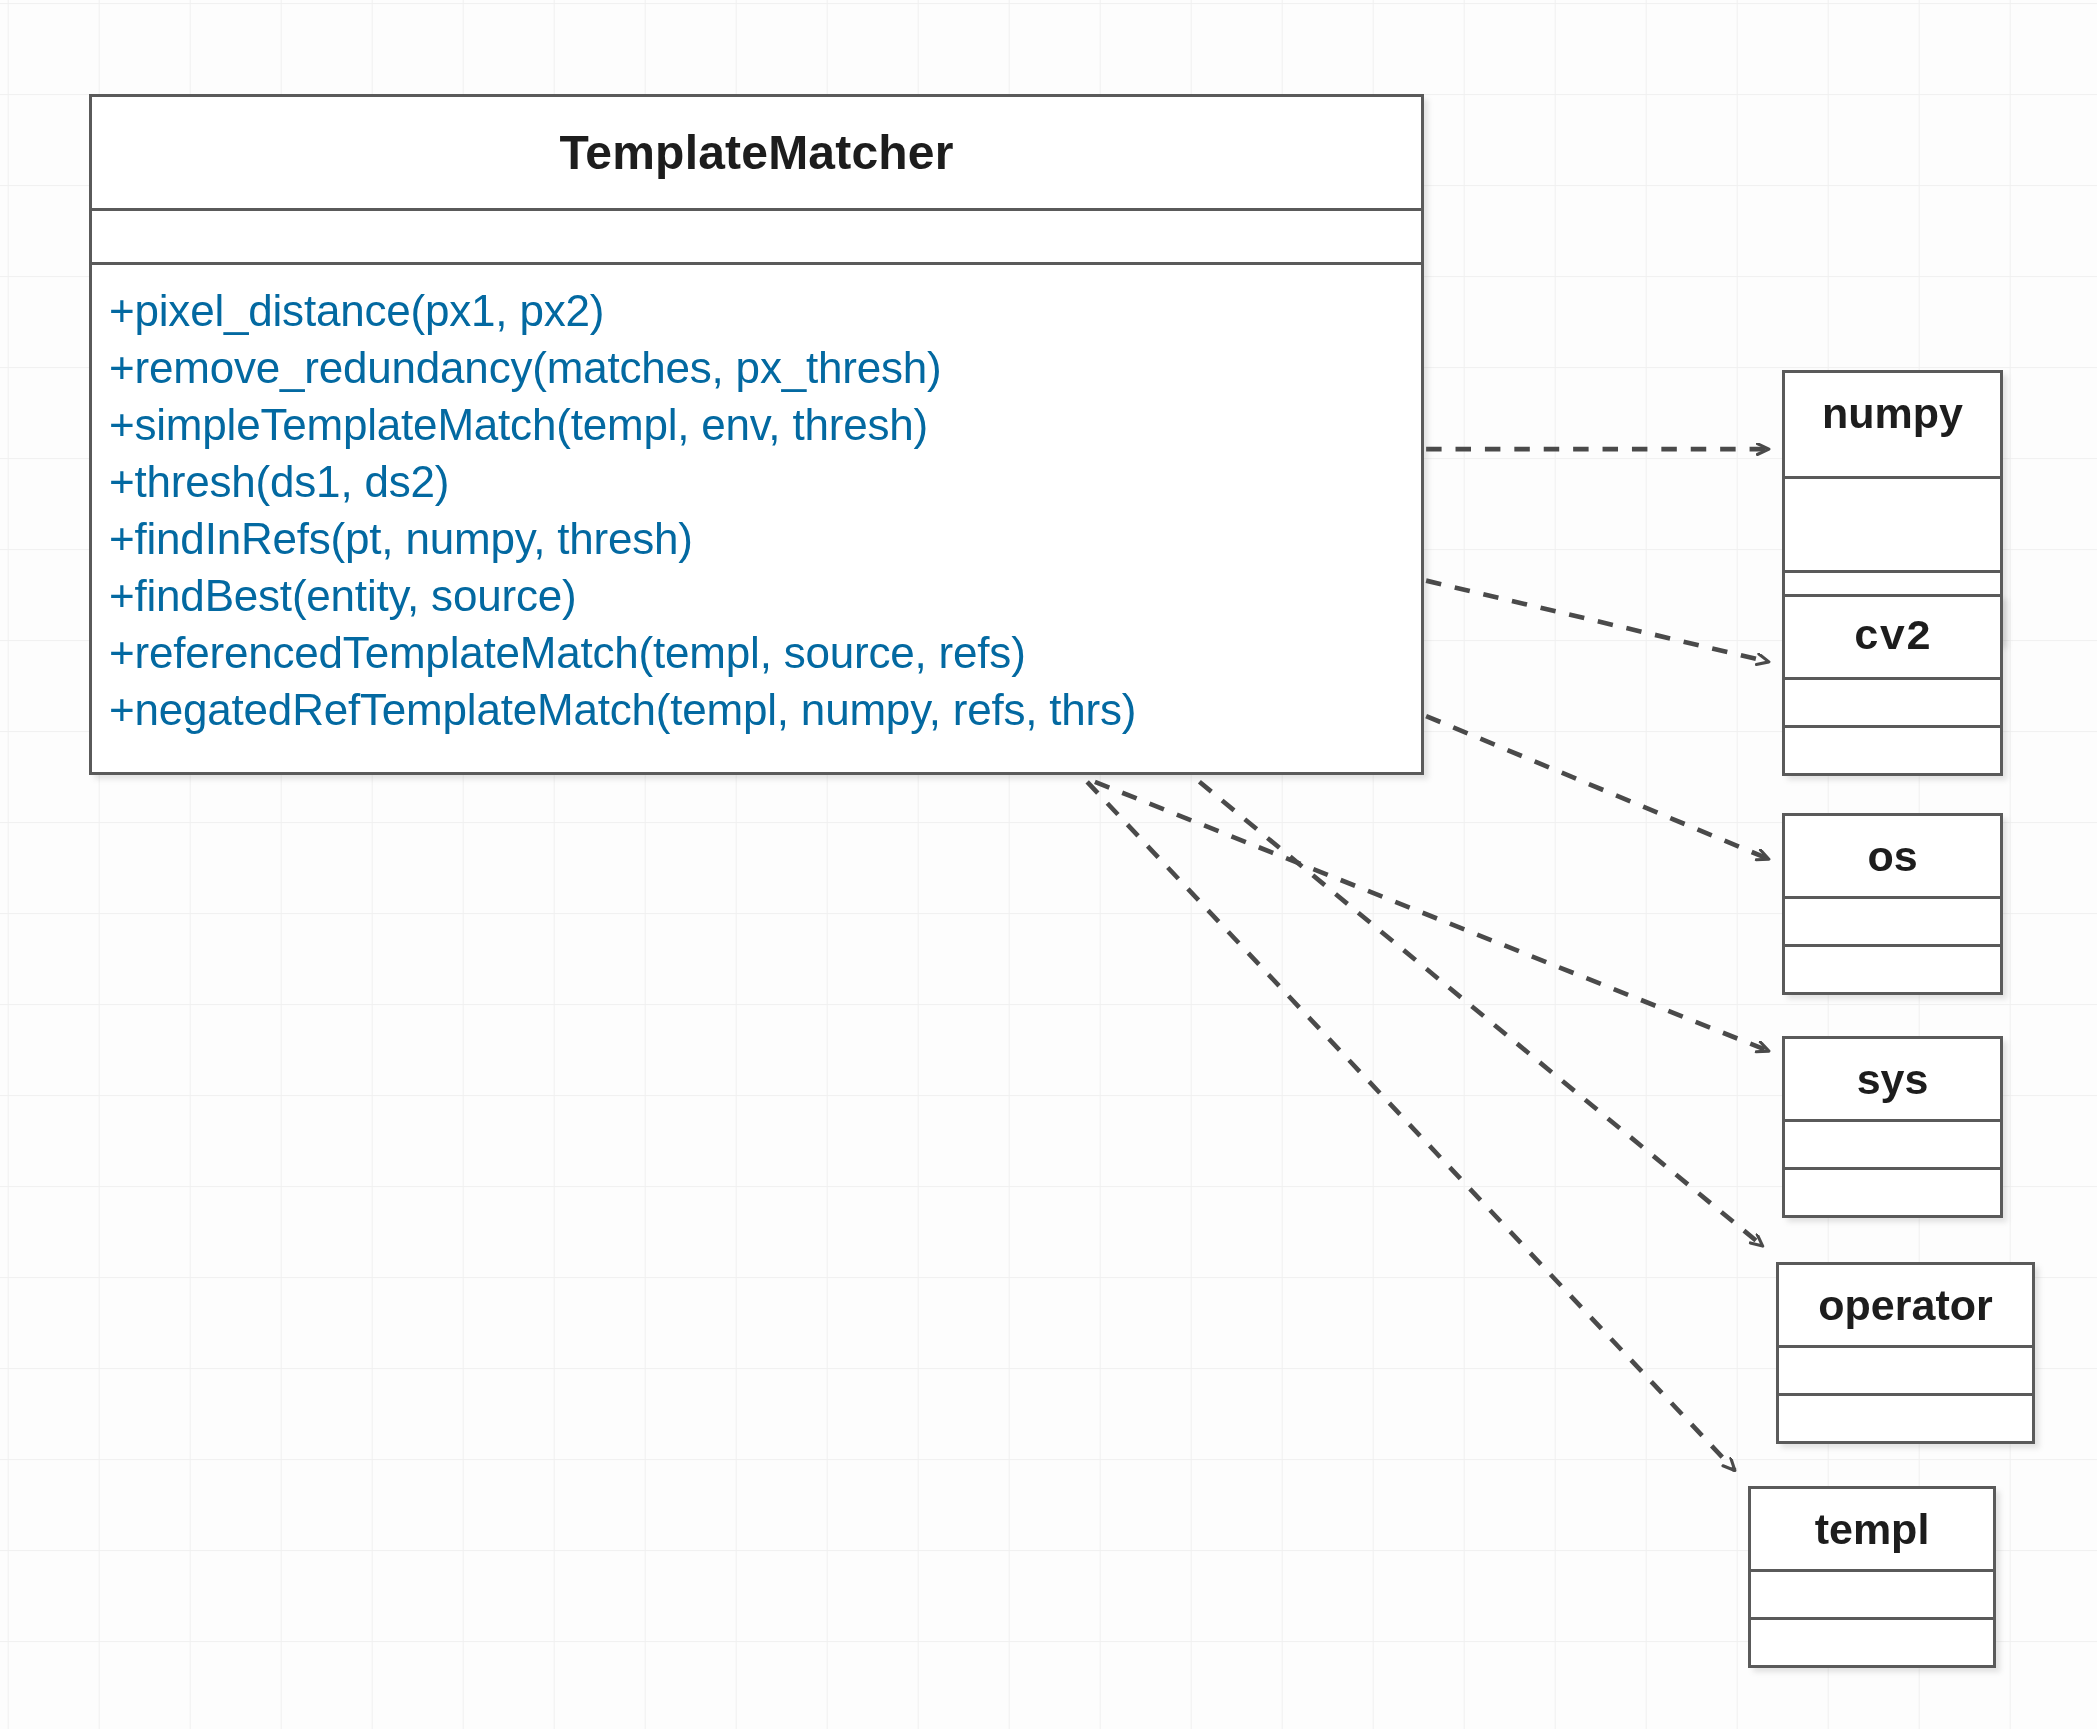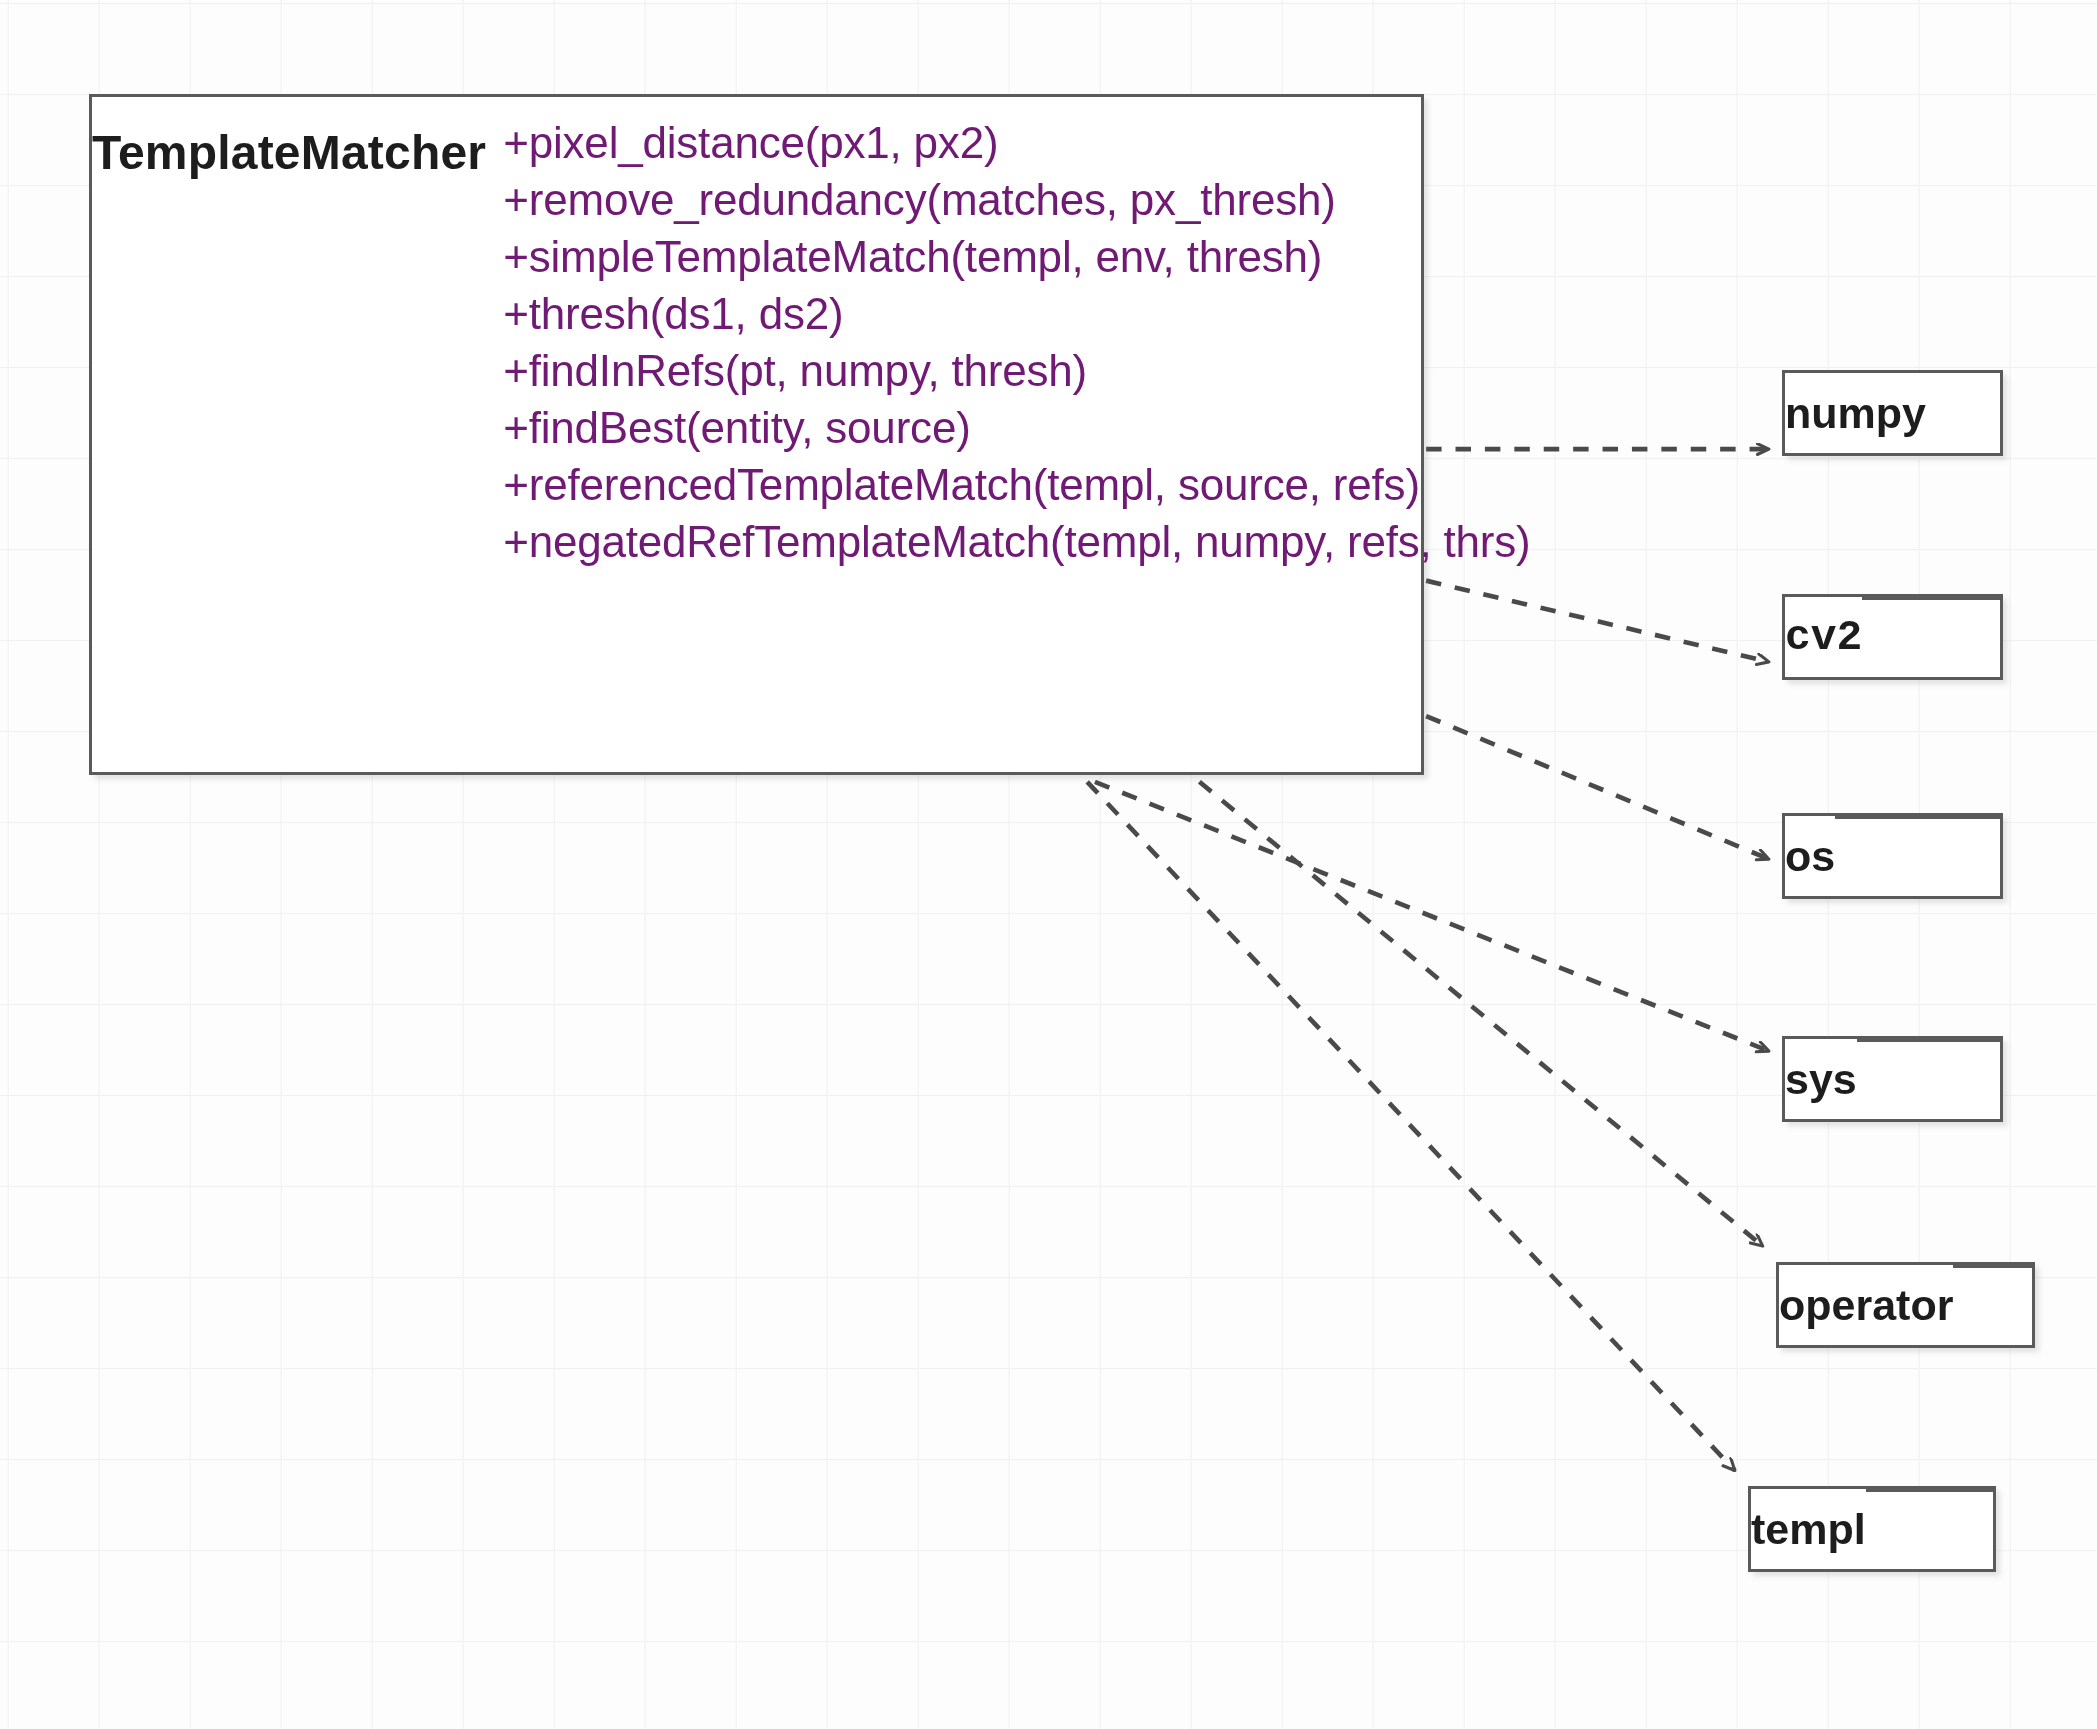--- a/index.html
+++ b/index.html
@@ -30,21 +30,21 @@
   }
 
   
   .uml-box {
     position: absolute;
     background: #ffffff;
     border: 3.1px solid #5a5a5a;
     box-sizing: border-box;
     box-shadow: 4.6px 5.4px 5.4px rgba(120,120,120,0.20);
     display: flex;
-    flex-direction: row;
+    flex-direction: column;
   }
   .uml-title {
     text-align: center;
     font-weight: bold;
     color: #1d1d1d;
     box-sizing: border-box;
     display: flex;
     align-items: center;
     justify-content: center;
   }
@@ -73,21 +73,21 @@
     height: 51px;
   }
   #class-template-matcher .methods-compartment {
     flex: 1;
     padding: 17px 0 0 17px;
     box-sizing: border-box;
   }
   .method-line {
     font-size: 44px;
     line-height: 57px;
-    color: #701a75;
+    color: #0369a1;
     white-space: nowrap;
     letter-spacing: -0.2px;
   }
 
   
   .module-box {
     width: 221px;
   }
   .module-box .uml-title {
     height: 80px;

